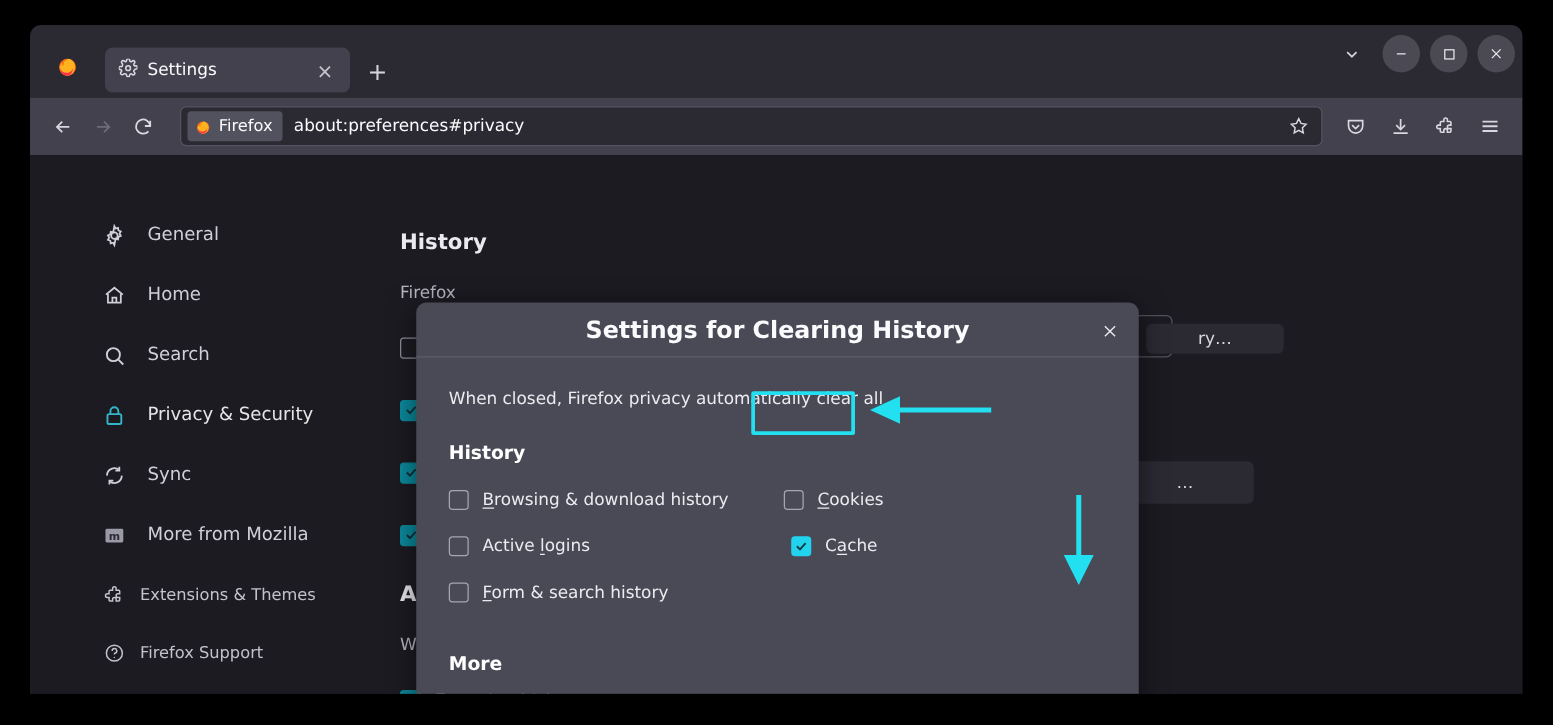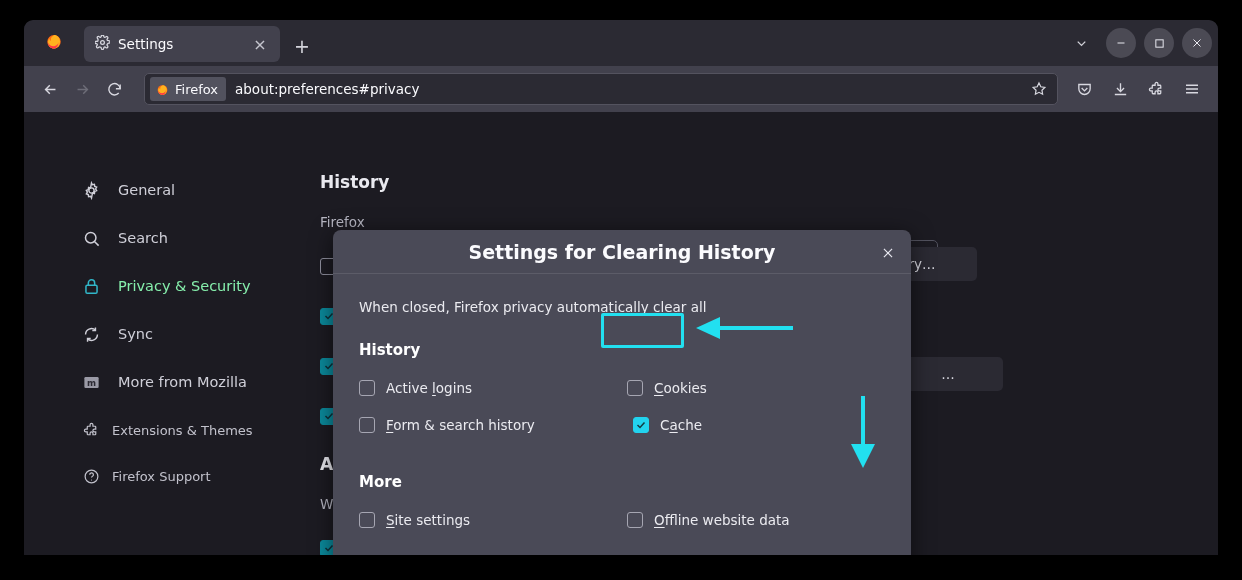--- a/index.html
+++ b/index.html
@@ -15,21 +15,21 @@
   .browser {
     position: absolute; left: 24px; top: 20px;
     width: 1194px; height: 535px;
     background: #1c1b22;
     border-radius: 9px 9px 0 0;
     overflow: hidden;
   }
 
   
   .tabbar {
-    position: relative; height: 46px; background: #2b2a33;
+    position: relative; height: 58px; background: #2b2a33;
     border-radius: 9px 9px 0 0;
     display: flex; align-items: flex-end;
   }
   .fx-logo-slot {
     width: 60px; height: 46px; display: flex; align-items: center;
     justify-content: center; padding-bottom: 4px;
   }
   .fxlogo { width: 18px; height: 18px; display:block; }
   .tab {
     position: relative;
@@ -93,28 +93,28 @@
   .searchbox {
     position: absolute; left: 704px; top: 128px;
     width: 210px; height: 34px;
     border: 1px solid #52525e; border-radius: 5px;
     background: #1c1b22; display: flex; align-items: center;
     padding: 0 10px; gap: 7px;
   }
   .searchbox .ph { color: #8f8f9d; font-size: 13.5px; }
 
   
-  .sidebar { position: absolute; left: 38px; top: 62px; width: 252px; }
+  .sidebar { position: absolute; left: 38px; top: 48px; width: 252px; }
   .side-item {
     display: flex; align-items: center; gap: 16px;
     height: 32px; margin-bottom: 16px; color: #cfcfd8; font-size: 14.5px;
     padding-left: 18px;
   }
   .side-item.small { font-size: 13px; color: #c2c2cc; margin-bottom: 14px; gap: 10px; }
-  .side-item.active { color: #86efac; }
+  .side-item.active { color: #e5e5e5; }
   .side-ico { width: 22px; display: flex; align-items: center; justify-content: center; flex: none; }
 
   
   .prefs { position: absolute; left: 296px; top: 60px; width: 620px; }
   .prefs h2 { color: #e9e9ef; font-size: 17px; font-weight: bold; margin-bottom: 22px; }
   .prefs .desc { color: #b6b6c2; font-size: 13.5px; margin-bottom: 24px; }
   .pref-row { display: flex; align-items: center; gap: 11px; height: 24px; margin-bottom: 26px; }
   .pref-row .lbl { color: #cfcfd8; font-size: 14px; }
   .cb {
     width: 17px; height: 17px; border-radius: 3px;
@@ -304,20 +304,30 @@
           <span class="side-ico">
             <svg width="19" height="19" viewBox="0 0 24 24" fill="none" stroke="#cfcfd8" stroke-width="1.8">
               <circle cx="12" cy="12" r="3.3"></circle>
               <path d="M12 2.5l1.2 2.3 2.5-.6.4 2.6 2.4 1-1.3 2.2 1.3 2.2-2.4 1-.4 2.6-2.5-.6L12 21.5l-1.2-2.3-2.5.6-.4-2.6-2.4-1 1.3-2.2-1.3-2.2 2.4-1 .4-2.6 2.5.6z"></path>
               </svg>
           </span>
           <span>General</span>
         </div>
         <div class="side-item">
           <span class="side-ico">
+            <svg width="19" height="19" viewBox="0 0 24 24" fill="none" stroke="#cfcfd8" stroke-width="1.8">
+              <path d="M3.5 11L12 4l8.5 7"></path>
+                <path d="M5.5 10v9h13v-9"></path>
+                <path d="M10 19v-5h4v5"></path>
+              </svg>
+          </span>
+          <span>Home</span>
+        </div>
+        <div class="side-item">
+          <span class="side-ico">
             <svg width="19" height="19" viewBox="0 0 24 24" fill="none" stroke="#cfcfd8" stroke-width="1.9">
               <circle cx="11" cy="11" r="6.6"></circle>
                 <path d="M16 16l5 5"></path>
               </svg>
           </span>
           <span>Search</span>
         </div>
         <div class="side-item active">
           <span class="side-ico">
             <svg width="19" height="19" viewBox="0 0 24 24" fill="none" stroke="#31b7c9" stroke-width="1.9">
@@ -400,39 +410,43 @@
         <div class="pref-row">
           <span class="cb teal">
             <svg width="12" height="12" viewBox="0 0 24 24" fill="none" stroke="#10303a" stroke-width="3">
                 <path d="M5 12l5 5 9-10"></path>
               </svg>
           </span>
           <span class="lbl">Browsing history</span>
         </div>
       </div>
 
-      <div class="ghost-btn" style="left:843px; top:135px; width:110px; height:34px;">ry…</div>
+      <div class="ghost-btn" style="left:893px; top:135px; width:110px; height:24px;">ry…</div>
       <div class="ghost-btn" style="left:869px; top:245px; width:110px; height:34px;">…</div>
 
       <div class="dlg">
         <div class="dlg-head">
           <span class="dlg-title">Settings for Clearing History</span>
           <span class="dlg-x">
             <svg width="14" height="14" viewBox="0 0 24 24" stroke="#e6e6ee" stroke-width="2">
                 <path d="M5 5l14 14M19 5L5 19"></path>
               </svg>
           </span>
         </div>
 
         <div class="dlg-body">
           <div class="dlg-desc">When closed, Firefox privacy automatically clear all</div>
 
           <div class="dlg-sec">History</div>
           <div class="cols">
             <div class="col-a">
+              <div class="dcb-row">
+                <span class="dcb"></span>
+                <span class="dcb-lbl"><u>B</u>rowsing &amp; download history</span>
+              </div>
               <div class="dcb-row">
                 <span class="dcb"></span>
                 <span class="dcb-lbl">Active <u>l</u>ogins</span>
               </div>
               <div class="dcb-row">
                 <span class="dcb"></span>
                 <span class="dcb-lbl"><u>F</u>orm &amp; search history</span>
               </div>
             </div>
             <div class="col-b">

